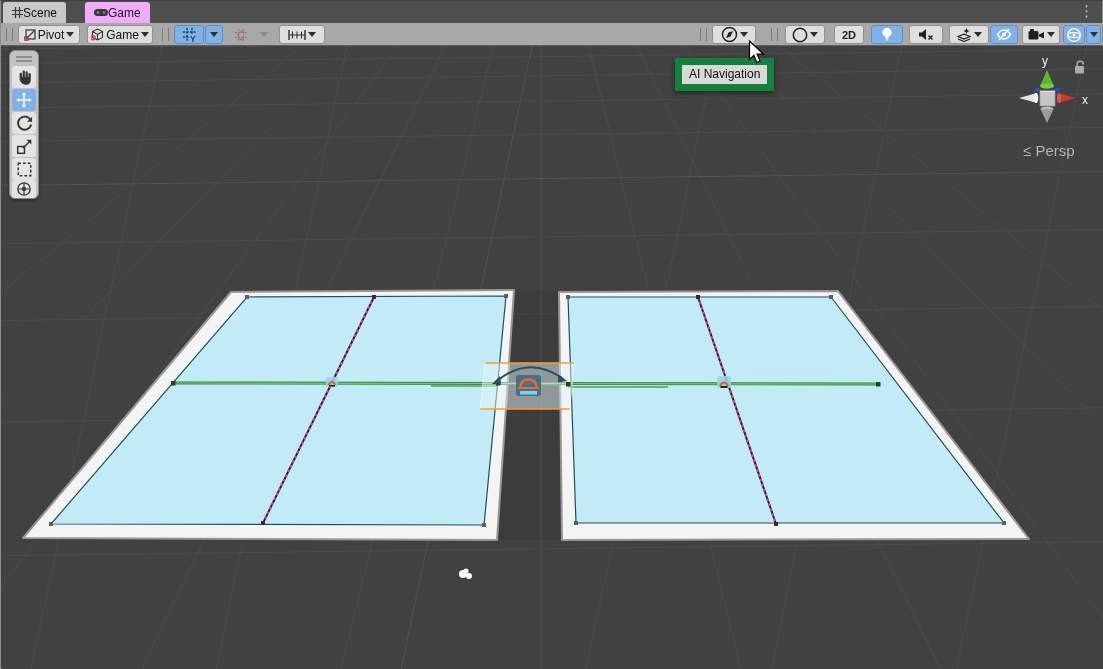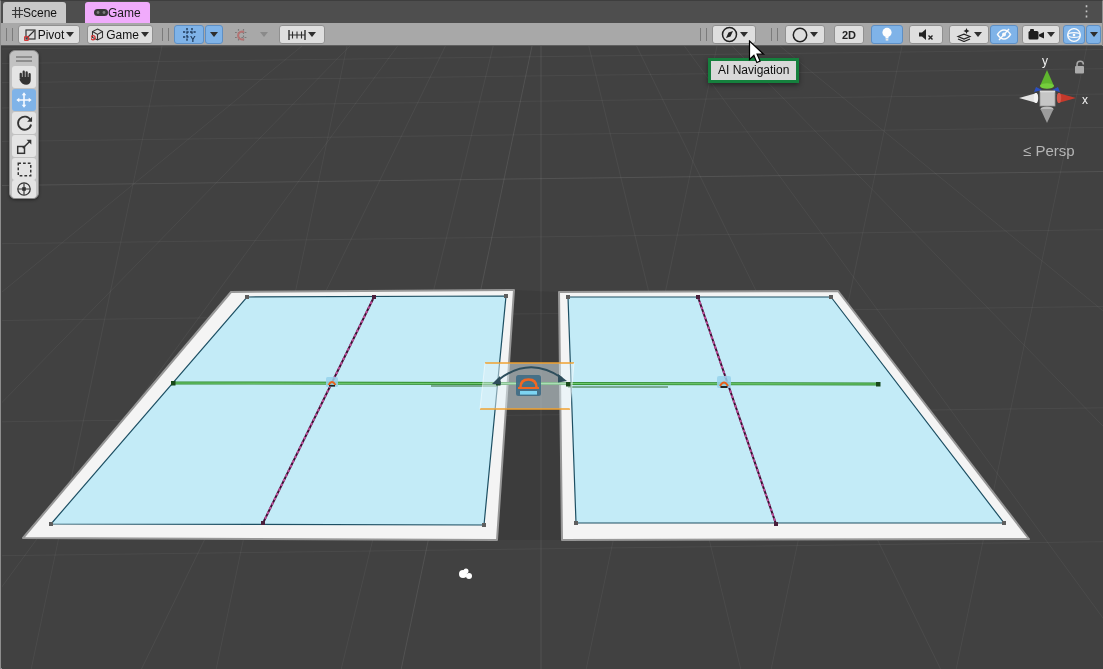--- a/index.html
+++ b/index.html
@@ -23,21 +23,21 @@
   .lbl2d { font-size:11px; font-weight:bold; color:#222; }
   
   .viewport { position:absolute; left:1px; top:45px; width:1101px; height:623px; background:#414141; overflow:hidden; }
   .viewport svg.scene { position:absolute; left:-1px; top:0; }
   
   .palette { position:absolute; left:7px; top:4px; width:30px; height:149px; background:#C2C2C2; border:1px solid #8A8A8A; border-radius:6px; box-shadow:0 1px 3px rgba(0,0,0,.45); }
   .grip { position:absolute; left:6px; top:5px; width:16px; height:6px; border-top:2px solid #8E8E8E; border-bottom:2px solid #8E8E8E; }
   .pbtn { position:absolute; left:2px; width:24px; height:22px; background:#E4E4E4; border-radius:3px; display:flex; align-items:center; justify-content:center; }
   .pbtn.blue { background:#7FB3E8; }
   
-  .tooltip { position:absolute; left:707px; top:57px; background:#D9D9D9; border:3px solid #15803d; color:#0E0E0E; font-size:12px; padding:2px 7px 3px; box-shadow:0 2px 5px rgba(0,0,0,.45); white-space:nowrap; z-index:30; }
+  .tooltip { position:absolute; left:674px; top:57px; background:#D9D9D9; border:7px solid #15803d; color:#0E0E0E; font-size:12px; padding:2px 7px 3px; box-shadow:0 2px 5px rgba(0,0,0,.45); white-space:nowrap; z-index:30; }
   .cursor { position:absolute; left:747px; top:39px; z-index:40; }
   
   .persp { position:absolute; left:1021px; top:96px; color:#B5B5B5; font-size:15px; z-index:5; }
   .axlbl { position:absolute; color:#F2F2F2; font-size:12px; z-index:6; }
 </style>
 </head>
 <body>
 
 <div class="window">
 

